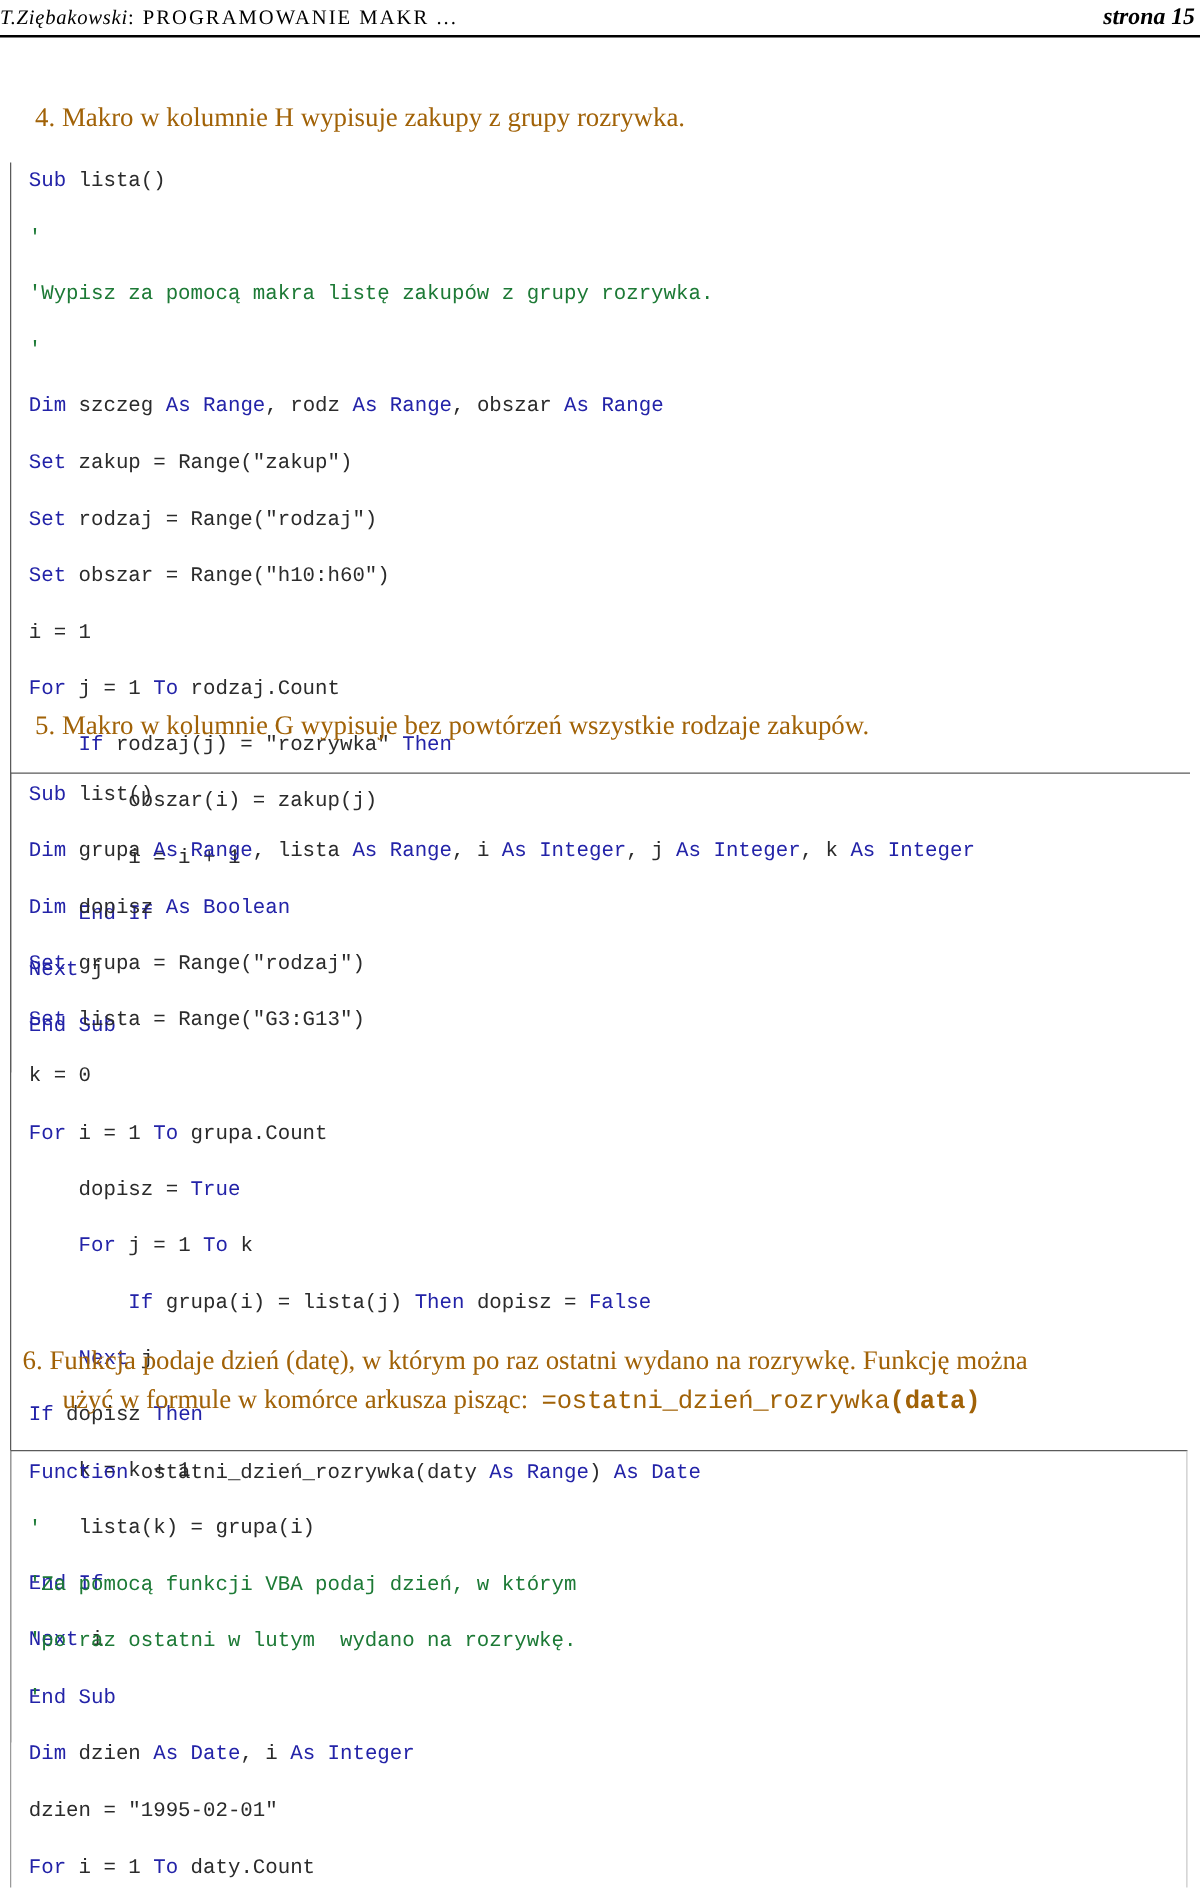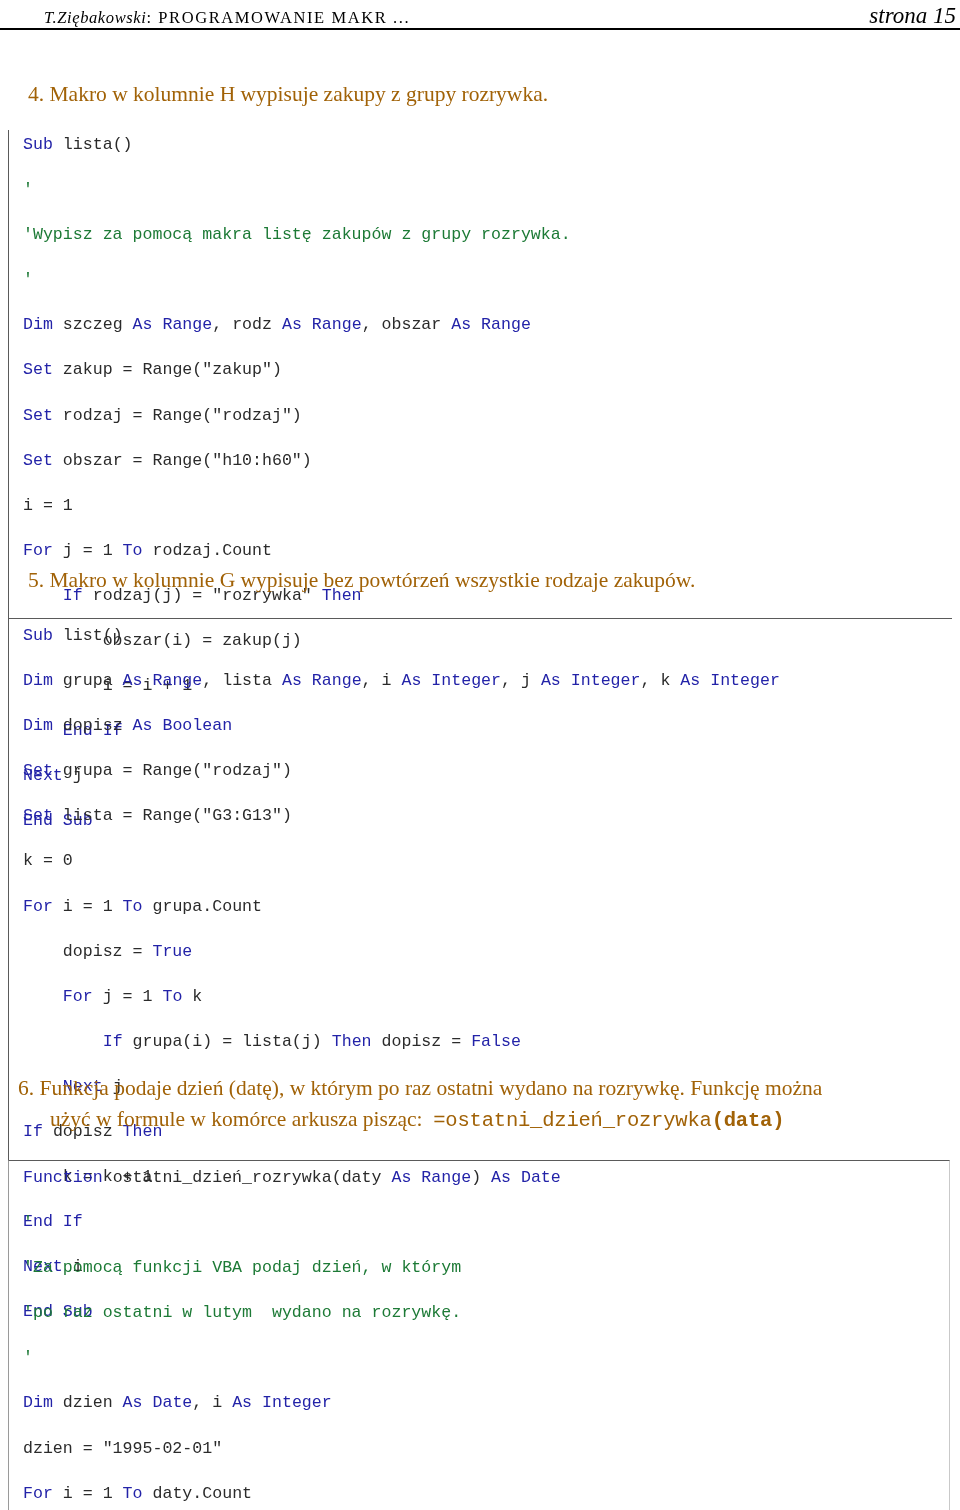--- a/index.html
+++ b/index.html
@@ -21,42 +21,42 @@
     position: absolute;
     left: 0;
     top: 0;
     width: 960px;
     height: 30px;
     display: flex;
     align-items: baseline;
     justify-content: space-between;
     padding-top: 4px;
     box-sizing: border-box;
-    padding-left: 44px;
   }
   .hdr-left {
     font-family: "Liberation Serif", serif;
     font-size: 16.5px;
     white-space: nowrap;
     line-height: 1;
   }
   .hdr-author {
     font-style: italic;
     letter-spacing: 0.6px;
   }
   .hdr-title {
     letter-spacing: 1.6px;
   }
   .hdr-right {
     font-family: "Liberation Serif", serif;
     font-style: italic;
-    font-size: 23px;
+    font-size: 19px;
     white-space: nowrap;
     line-height: 1;
     padding-right: 4px;
+    font-weight: bold;
   }
   .header-rule {
     position: absolute;
     left: 0;
     top: 28px;
     width: 960px;
     height: 0;
     border-top: 2.2px solid #000;
   }
 
@@ -160,20 +160,21 @@
 <span class="line"><span class="kw">Set </span><span class="id">grupa = Range("rodzaj")</span></span>
 <span class="line"><span class="kw">Set </span><span class="id">lista = Range("G3:G13")</span></span>
 <span class="line"><span class="id">k = 0</span></span>
 <span class="line"><span class="kw">For </span><span class="id">i = 1 </span><span class="kw">To </span><span class="id">grupa.Count</span></span>
 <span class="line"><span class="id">    dopisz = </span><span class="kw">True</span></span>
 <span class="line"><span class="id">    </span><span class="kw">For </span><span class="id">j = 1 </span><span class="kw">To </span><span class="id">k</span></span>
 <span class="line"><span class="id">        </span><span class="kw">If </span><span class="id">grupa(i) = lista(j) </span><span class="kw">Then </span><span class="id">dopisz = </span><span class="kw">False</span></span>
 <span class="line"><span class="id">    </span><span class="kw">Next </span><span class="id">j</span></span>
 <span class="line"><span class="kw">If </span><span class="id">dopisz </span><span class="kw">Then</span></span>
 <span class="line"><span class="id">    k = k + 1</span></span>
+<span class="line"><span class="id">    lista(k) = grupa(i)</span></span>
 <span class="line"><span class="kw">End If</span></span>
 <span class="line"><span class="kw">Next </span><span class="id">i</span></span>
 <span class="line"><span class="kw">End Sub</span></span>
 </div>
 
 <div class="task task-6">
   <span>6. Funkcja podaje dzień (datę), w którym po raz ostatni wydano na rozrywkę. Funkcję można</span>
   <span class="l2"><span>użyć w formule w komórce arkusza pisząc:</span>&nbsp;&nbsp;<span class="mono-formula"><span>=ostatni_dzień_rozrywka</span><span class="b">(data)</span></span></span>
 </div>
 

